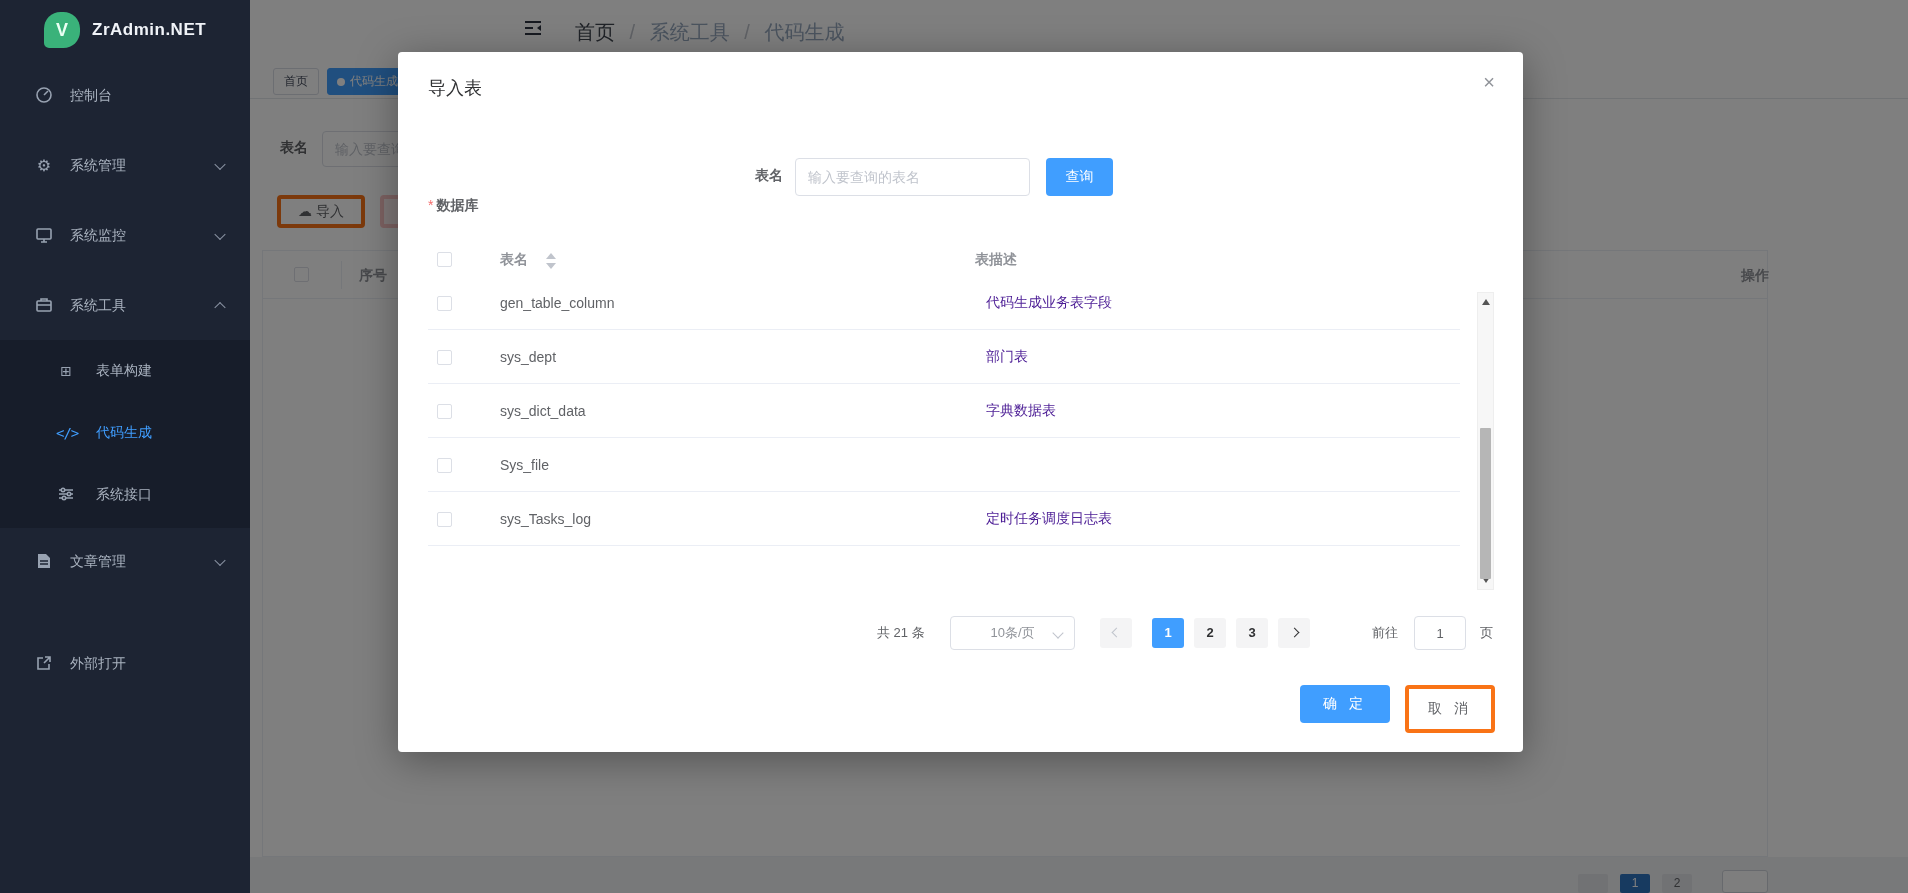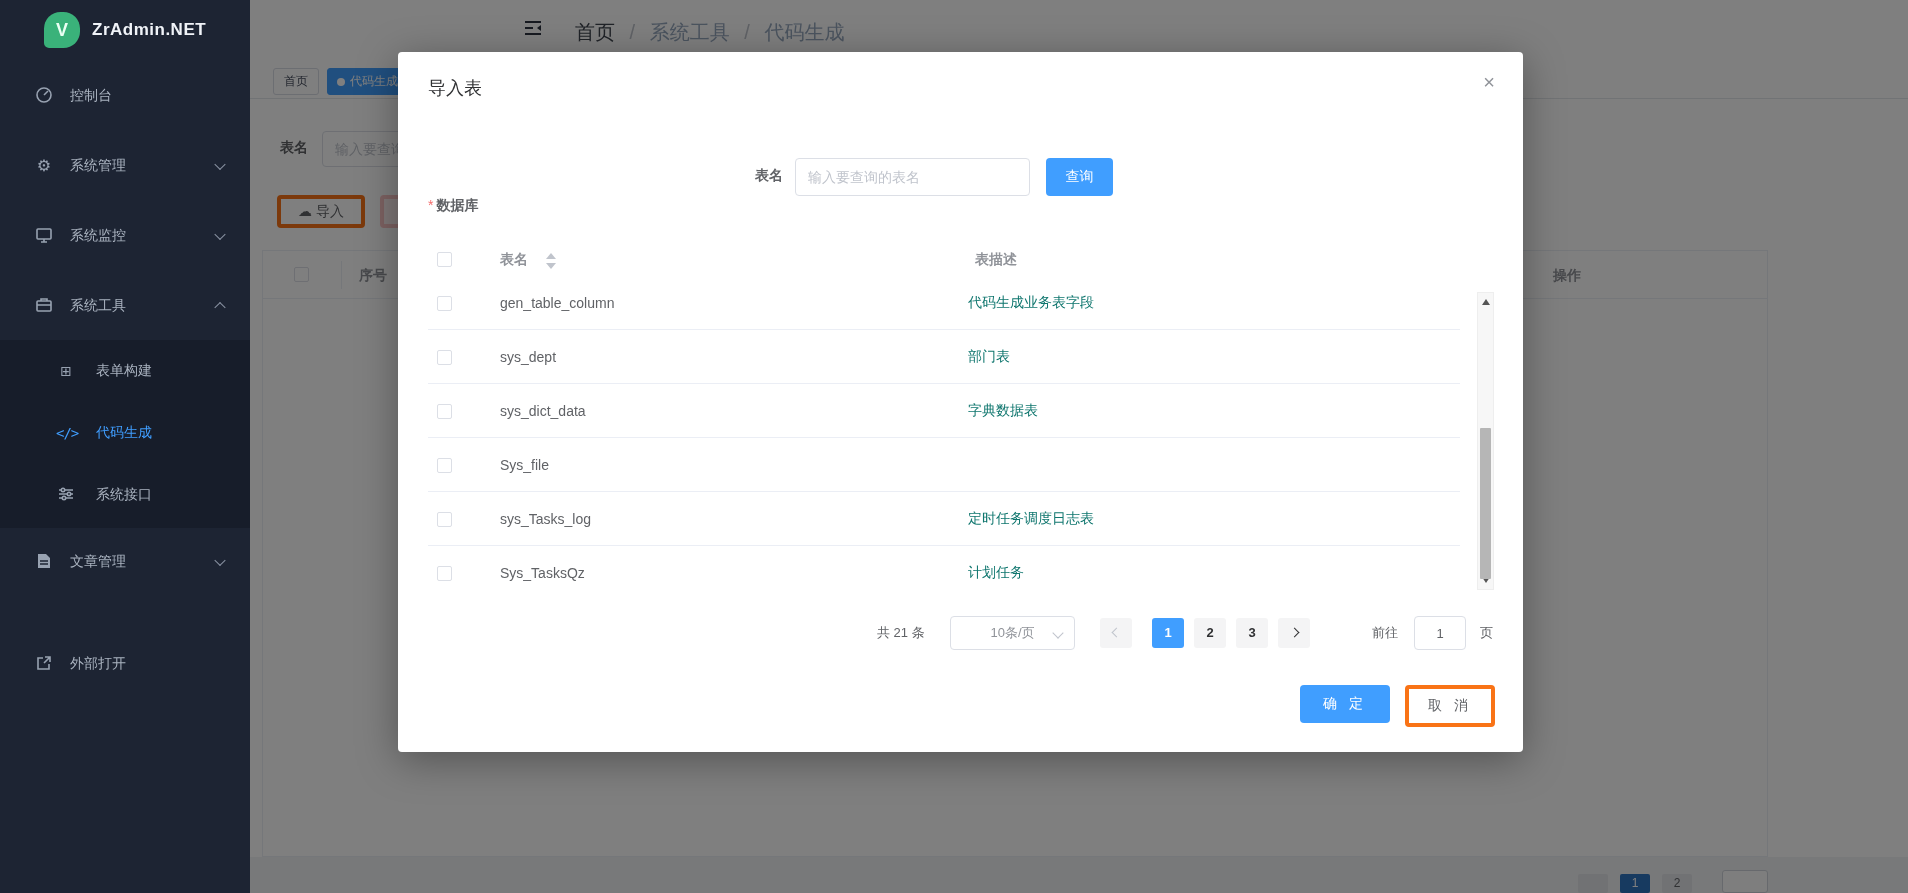--- a/index.html
+++ b/index.html
@@ -96,21 +96,21 @@
   .m-check { position:absolute; width:15px; height:15px; border:1px solid #dcdfe6; border-radius:2px; background:#fff; cursor:pointer; }
   .sorts { position:absolute; left:148px; top:17px; width:10px; height:18px; cursor:pointer; }
   .car { position:absolute; left:0; width:0; height:0; border-left:5px solid transparent; border-right:5px solid transparent; }
   .car.up { top:1px; border-bottom:6px solid #c0c4cc; }
   .car.dn { bottom:1px; border-top:6px solid #c0c4cc; }
   #m-scroll { position:absolute; left:0; top:240px; width:1076px; height:298px; overflow:hidden; }
   #m-rows { margin-top:-16px; }
   .m-row { position:relative; height:54px; border-bottom:1px solid #ebeef5; margin:0 14px 0 30px; }
   .m-row .m-check { left:9px; top:20px; }
   .r-name { position:absolute; left:72px; top:50%; transform:translateY(-50%); color:#606266; }
-  .r-desc { position:absolute; left:540px; top:50%; transform:translateY(-50%); color:#0f766e; }
+  .r-desc { position:absolute; left:558px; top:50%; transform:translateY(-50%); color:#4c1d95; }
 
   
   #m-sbar { position:absolute; left:1079px; top:240px; width:17px; height:298px; background:#f7f7f7; border:1px solid #eee; }
   .sb-arrow { position:absolute; left:4px; width:0; height:0; border-left:4px solid transparent; border-right:4px solid transparent; cursor:pointer; }
   .sb-up { top:6px; border-bottom:6px solid #555; }
   .sb-dn { bottom:6px; border-top:6px solid #555; }
   #sb-thumb { position:absolute; left:2px; top:135px; width:11px; height:151px; background:#b6b6b6; border-radius:1px; cursor:pointer; }
 
   
   #m-pager { position:absolute; left:0; top:560px; width:1125px; height:40px; font-size:13px; color:#606266; }
@@ -125,21 +125,21 @@
   .pg-prev { color:#c0c4cc; } .pg-prev .pg-chev { transform:rotate(135deg); }
   .pg-next .pg-chev { transform:rotate(-45deg); }
   #pg-goto-label { position:absolute; left:974px; top:12px; }
   #pg-goto { position:absolute; left:1016px; top:4px; width:52px; height:34px; border:1px solid #dcdfe6; border-radius:4px;
     text-align:center; font-size:13px; color:#606266; outline:none; }
   #pg-unit { position:absolute; left:1082px; top:12px; }
 
   
   #confirm-btn { position:absolute; left:902px; top:633px; width:90px; height:38px; background:#409eff; border:none;
     color:#fff; border-radius:4px; font-size:14px; cursor:pointer; letter-spacing:4px; }
-  #cancel-btn { position:absolute; left:1007px; top:633px; width:90px; height:42px; letter-spacing:4px;text-align:center; }
+  #cancel-btn { position:absolute; left:1007px; top:633px; width:90px; height:48px; letter-spacing:4px;text-align:center; }
 </style>
 </head>
 <body>
 
 <div id="sidebar" class="abs">
   <div class="logo-row">
     <div class="logo-badge">V</div>
     <div class="logo-text">ZrAdmin.NET</div>
   </div>
 
@@ -257,21 +257,21 @@
     <span>导入</span>
   </button>
   <button class="btn" id="hidden-danger-btn"></button>
 
   <div id="bg-table">
     <div id="bg-thead">
       <span class="bg-check" style="left:31px;top:16px"></span>
       <span class="vline" style="left:78px"></span>
       <span class="bg-th" style="left:96px">序号</span>
       <span class="vline" style="left:168px"></span>
-      <span class="bg-th" style="left:1290px;width:216px;text-align:left">操作</span>
+      <span class="bg-th" style="left:1290px;width:216px;text-align:right">操作</span>
     </div>
   </div>
 </div>
 <div id="bottom-strip" class="abs">
   <span class="frag-page" style="left:1328px"></span>
   <span class="frag-page blue" style="left:1370px">1</span>
   <span class="frag-page" style="left:1412px">2</span>
   <span class="frag-input" style="left:1472px"></span>
 </div>
 
@@ -319,25 +319,20 @@
       </div>
       <div class="m-row">
         <span class="m-check"></span>
         <span class="r-name">Sys_file</span>
         <span class="r-desc"></span>
       </div>
       <div class="m-row">
         <span class="m-check"></span>
         <span class="r-name">sys_Tasks_log</span>
         <span class="r-desc">定时任务调度日志表</span>
-      </div>
-      <div class="m-row">
-        <span class="m-check"></span>
-        <span class="r-name">Sys_TasksQz</span>
-        <span class="r-desc">计划任务</span>
       </div>
     </div>
   </div>
 
   <div id="m-sbar">
     <span class="sb-arrow sb-up"></span>
     <span class="sb-arrow sb-dn"></span>
     <span id="sb-thumb"></span>
   </div>
 

